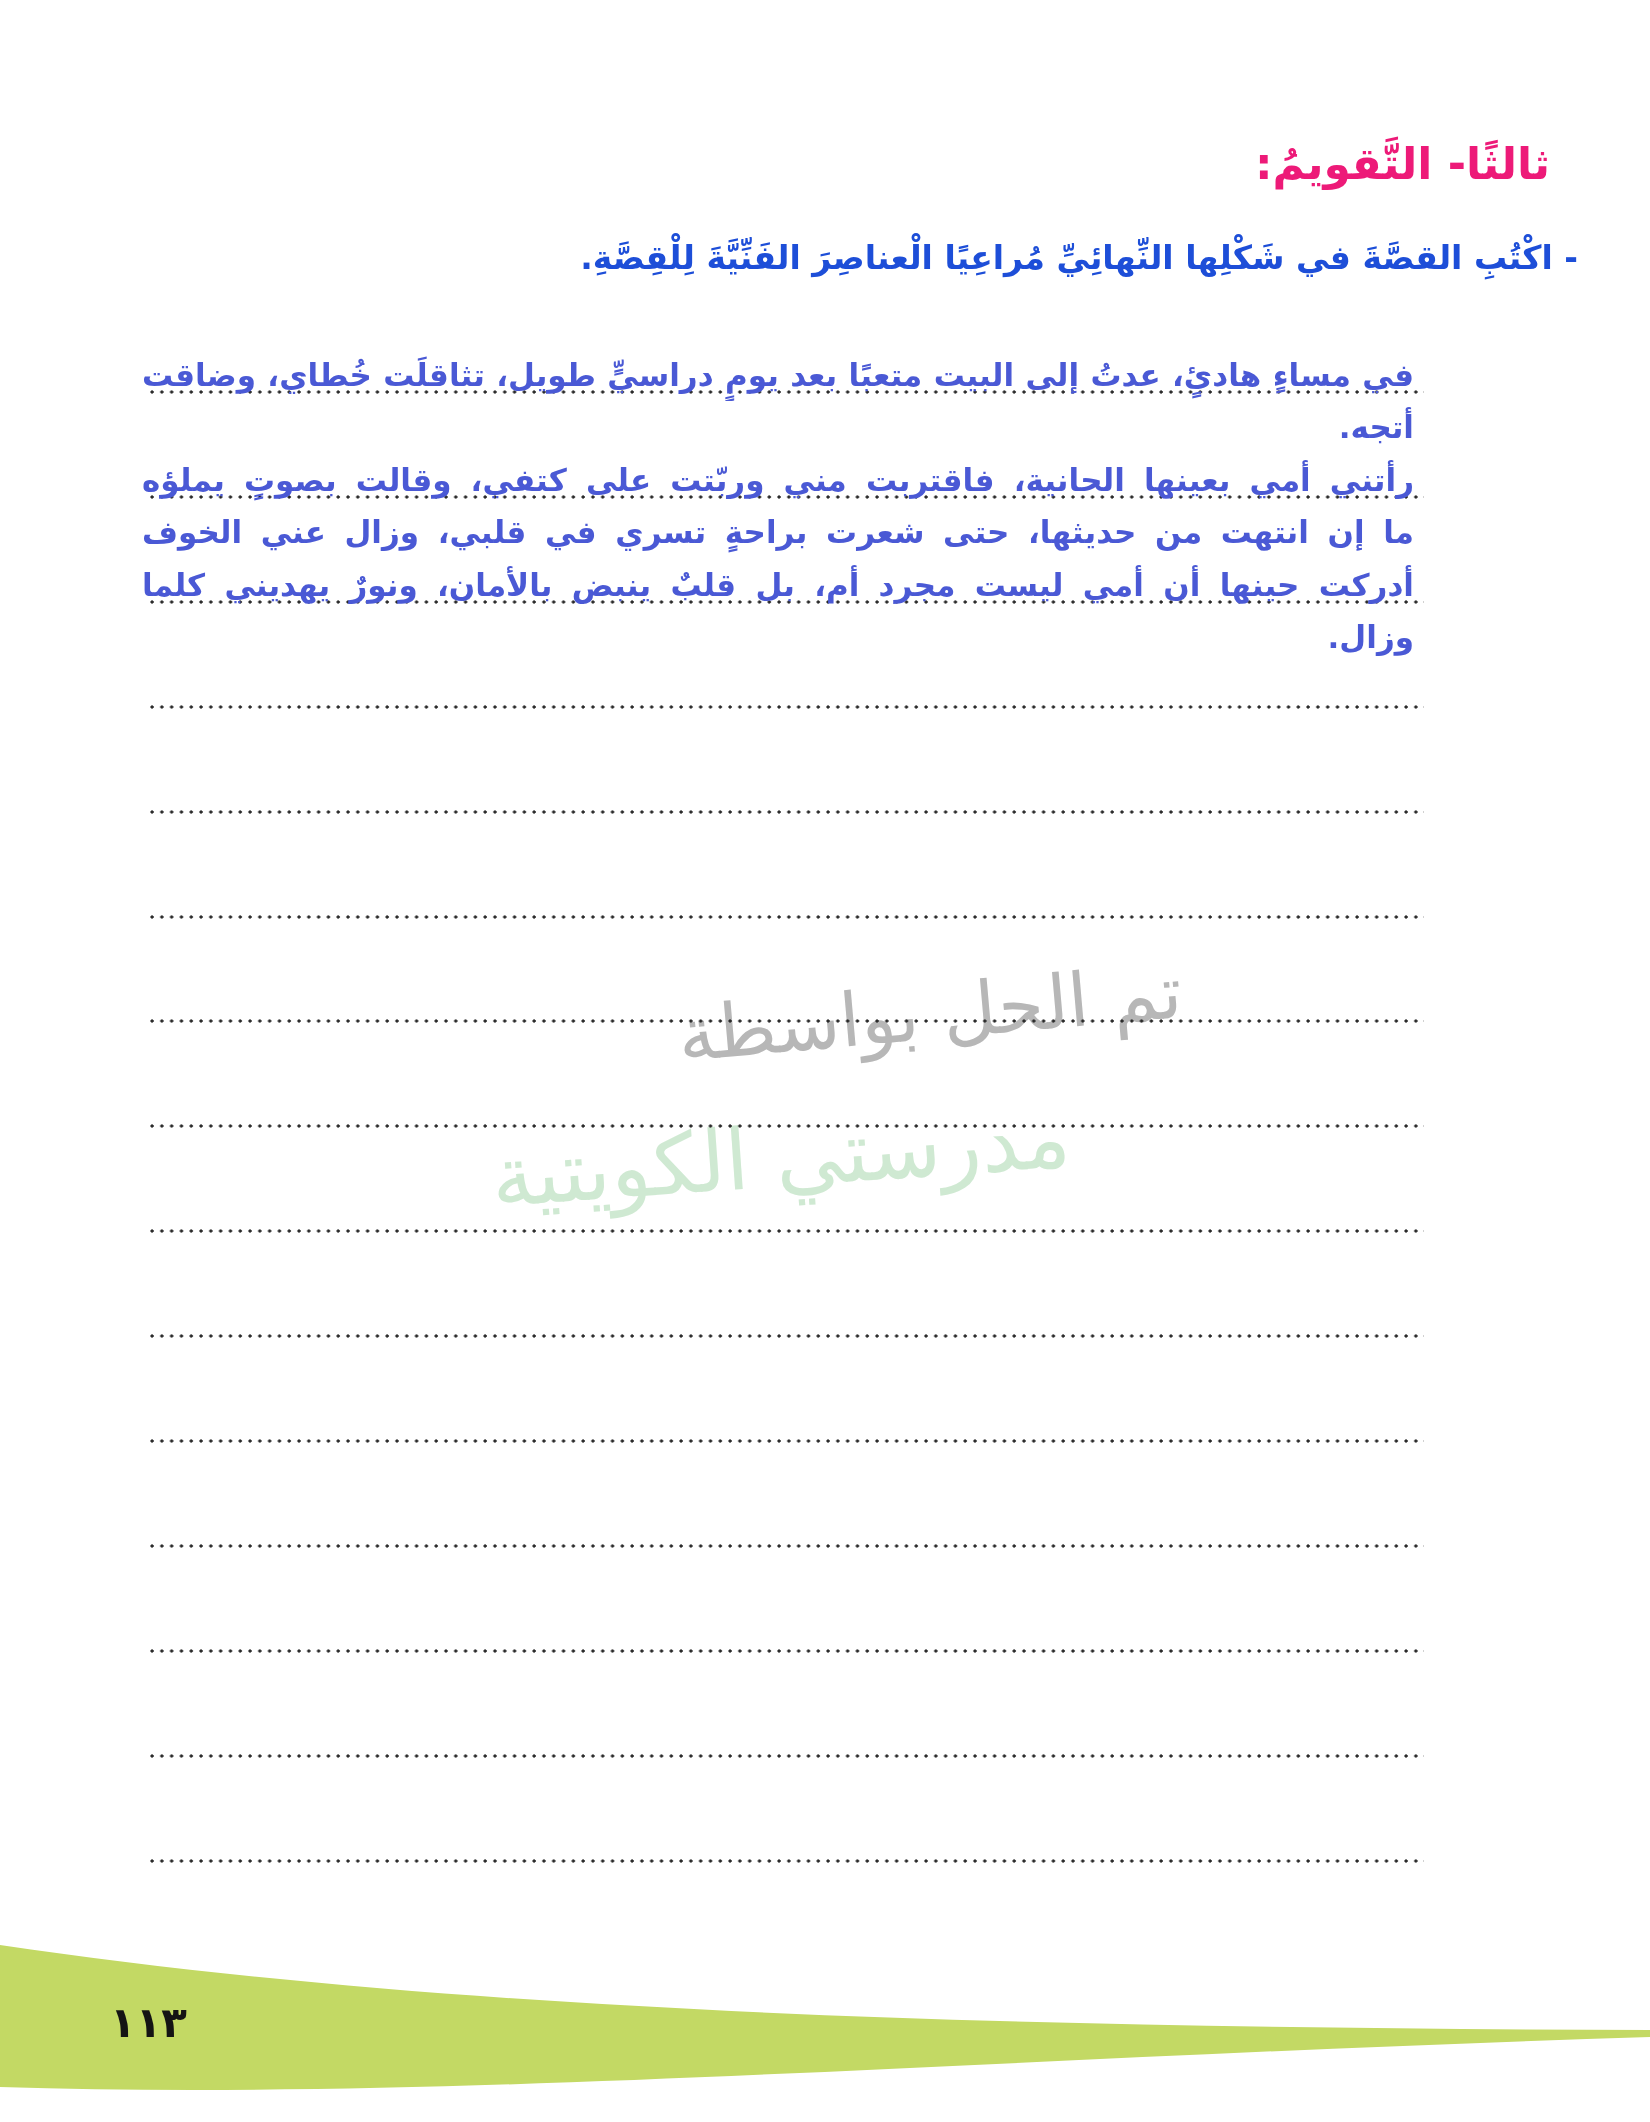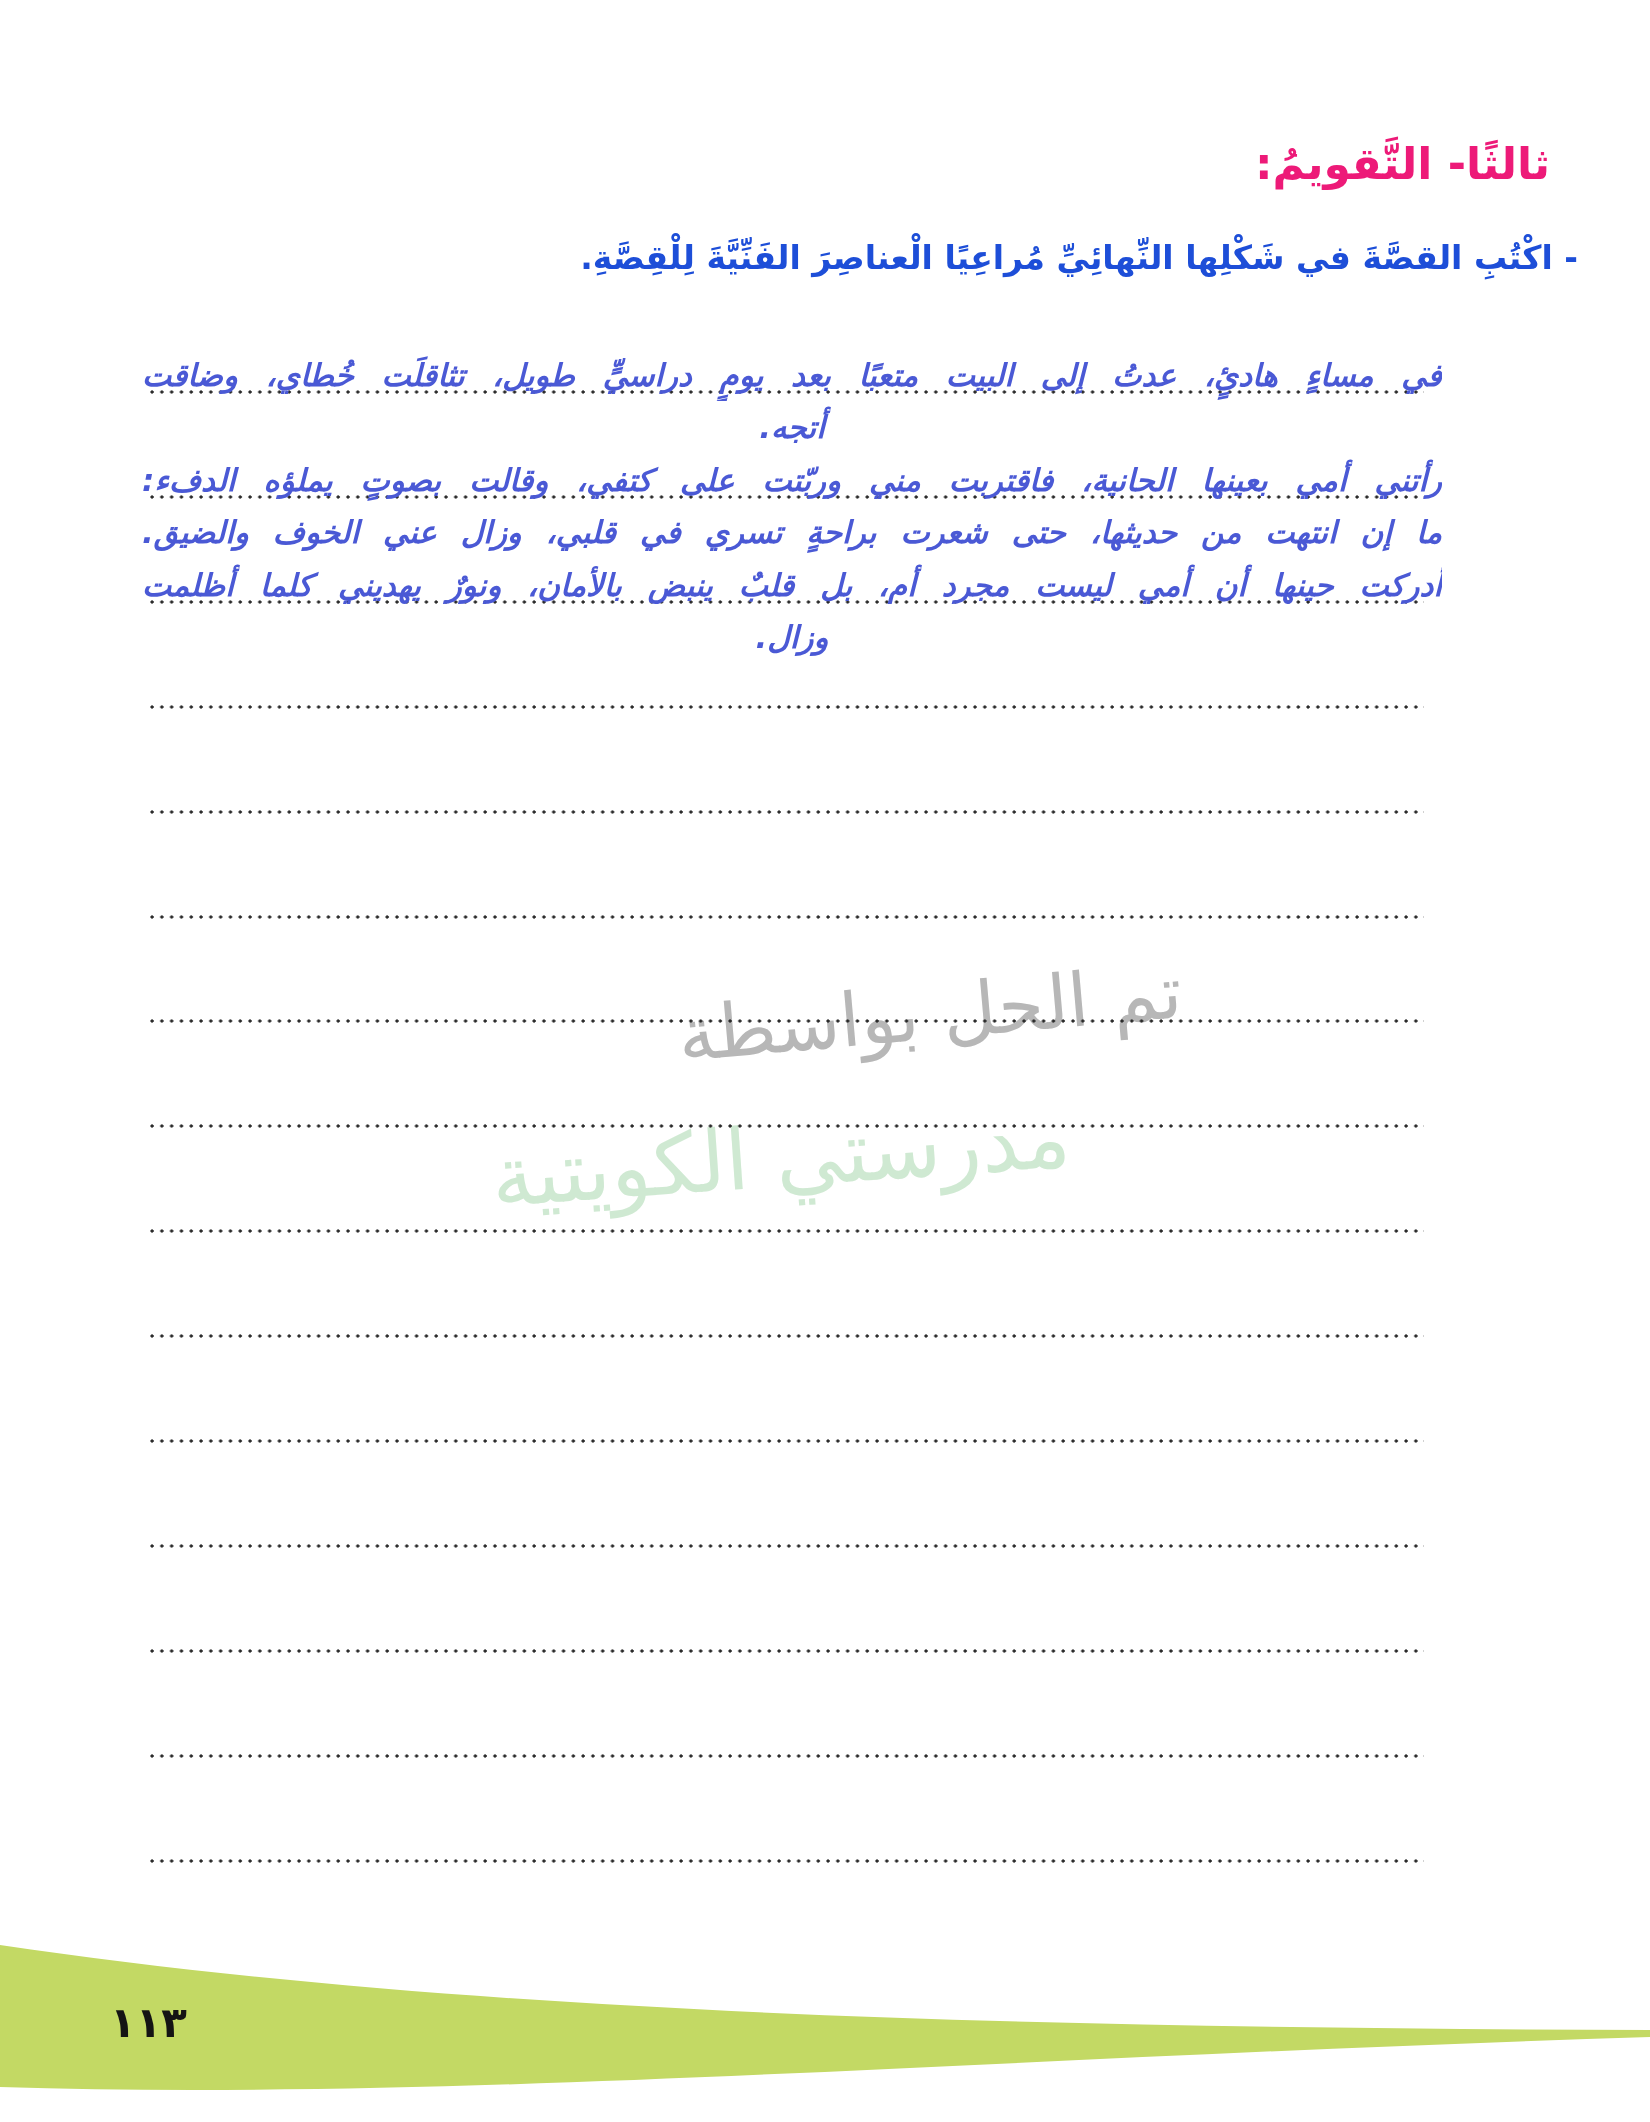--- a/index.html
+++ b/index.html
@@ -33,31 +33,30 @@
   .rule{
     position:absolute;
     left:150px;width:1274px;height:4px;
     background-image:radial-gradient(circle at 2px 2px, var(--rule-dot,#2a2a2a) 1.45px, transparent 1.75px);
     background-size:9.8px 4px;
     background-repeat:repeat-x;
   }
 
   
   .answer{
-    top:349px;right:208px;left:142px;
+    top:349px;right:236px;left:142px;
     direction:rtl;
     color:var(--answer-blue,#4a59d5);
     font-weight:bold;
     font-size:31px;
-    font-style:italic;
   }
   .ans-line{
     height:52.45px;line-height:52.45px;
     white-space:nowrap;
-    text-align:center;
+    text-align:right;
   }
   .ans-line.just{
     white-space:normal;
     text-align:justify;
     text-align-last:justify;
     overflow:hidden;
   }
 
   
   .wm{white-space:nowrap;pointer-events:none;transform-origin:right center;}

